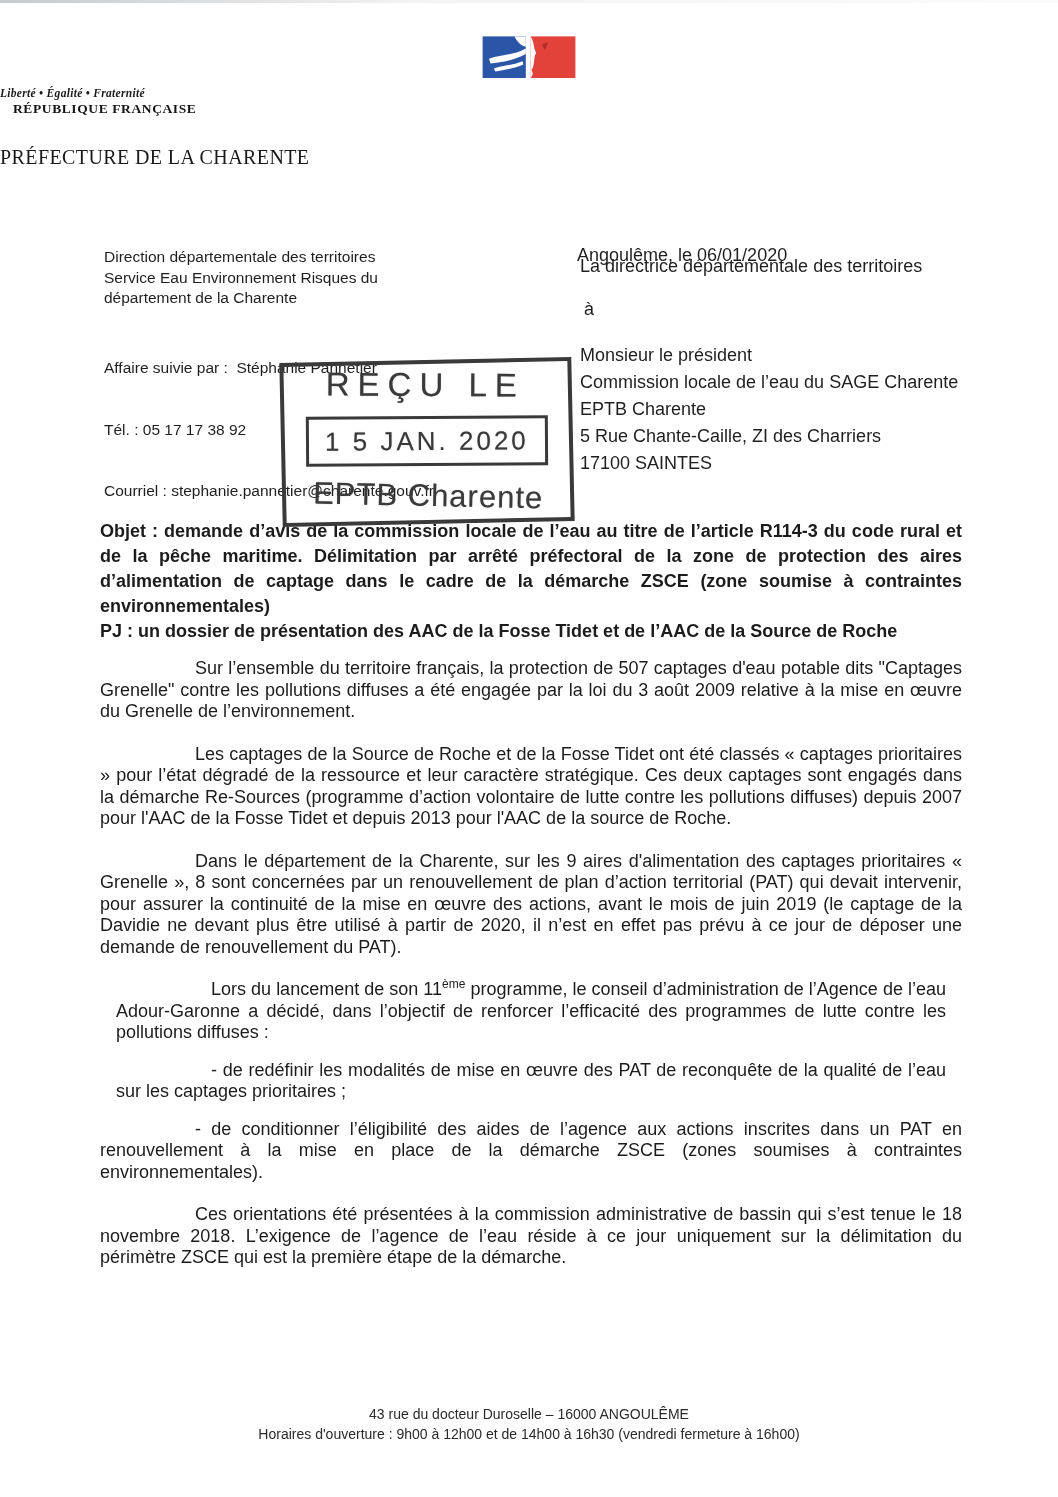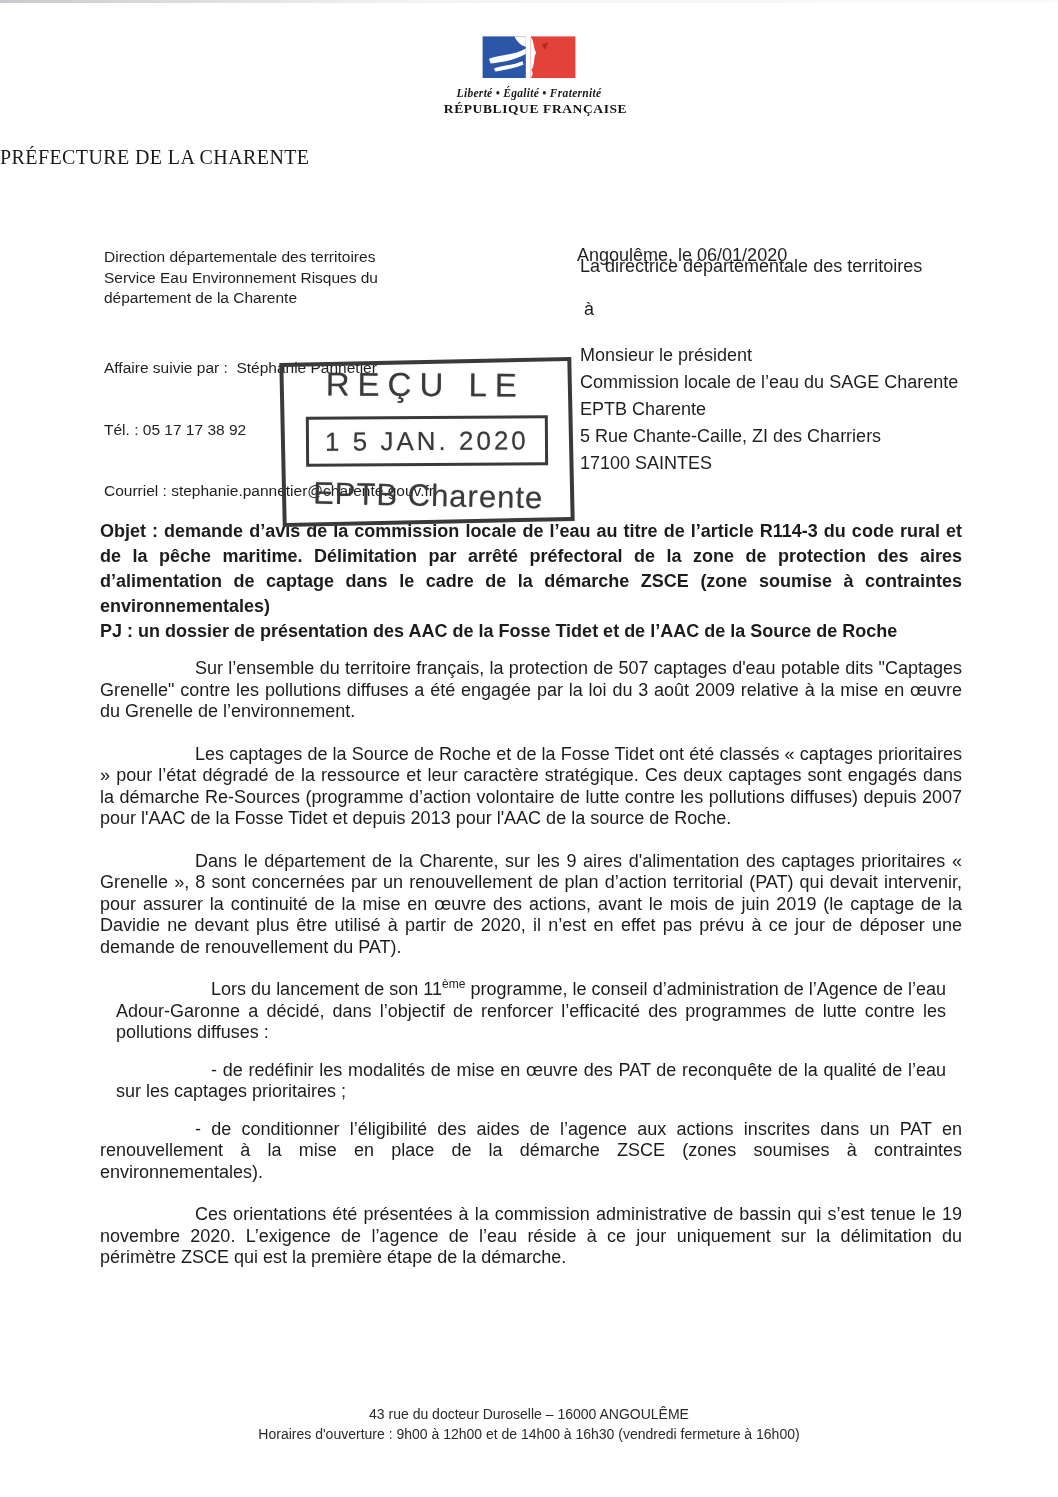--- a/index.html
+++ b/index.html
@@ -3,21 +3,21 @@
 <meta charset="utf-8">
 <style>
   html,body{margin:0;padding:0;background:#ffffff;}
   .page{
     position:relative;width:1058px;height:1497px;margin:0 auto;background:#ffffff;
     font-family:"Liberation Sans",sans-serif;color:#1f1f1f;overflow:hidden;
   }
   .scan-edge{position:absolute;top:0;left:0;right:0;height:3px;background:linear-gradient(90deg,#9aa0a6 0%,#e8eaec 40%,#f6f7f8 100%);opacity:.55;}
 
   
-  .logo-block{position:absolute;top:34px;left:0;right:0;text-align:center;}
+  .logo-block{position:absolute;top:34px;left:0;right:0;}
   .marianne{width:96px;height:48px;display:block;margin:0 auto 5px;}
   .motto{font-family:"Liberation Serif",serif;font-style:italic;font-weight:bold;font-size:11.5px;color:#1b1b1b;letter-spacing:.3px;}
   .republic{font-family:"Liberation Serif",serif;font-weight:bold;font-size:13.5px;letter-spacing:.6px;margin-top:2px;color:#141414;margin-left:13px;}
   .title{position:absolute;top:146px;left:0;right:0;
     font-family:"Liberation Serif",serif;font-size:20px;letter-spacing:.4px;color:#1a1a1a;}
 
   .dateline{position:absolute;left:577px;top:206px;font-size:18px;margin-top:39px;}
 
   .sender{position:absolute;left:104px;top:247px;font-size:15.5px;line-height:20.5px;}
   .contact{position:absolute;left:104px;top:317px;font-size:15.5px;line-height:20.5px;white-space:pre-wrap;}
@@ -111,20 +111,20 @@
     </div>
 
     <p class="para">Sur l’ensemble du territoire français, la protection de 507 captages d'eau potable dits "Captages Grenelle" contre les pollutions diffuses a été engagée par la loi du 3 août 2009 relative à la mise en œuvre du Grenelle de l’environnement.</p>
     <p class="para">Les captages de la Source de Roche et de la Fosse Tidet ont été classés « captages prioritaires » pour l’état dégradé de la ressource et leur caractère stratégique. Ces deux captages sont engagés dans la démarche Re-Sources (programme d’action volontaire de lutte contre les pollutions diffuses) depuis 2007 pour l'AAC de la Fosse Tidet et depuis 2013 pour l'AAC de la source de Roche.</p>
     <p class="para">Dans le département de la Charente, sur les 9 aires d'alimentation des captages prioritaires « Grenelle », 8 sont concernées par un renouvellement de plan d’action territorial (PAT) qui devait intervenir, pour assurer la continuité de la mise en œuvre des actions, avant le mois de juin 2019 (le captage de la Davidie ne devant plus être utilisé à partir de 2020, il n’est en effet pas prévu à ce jour de déposer une demande de renouvellement du PAT).</p>
 
     <p class="para tight"><span>Lors du lancement de son 11</span><sup>ème</sup><span> programme, le conseil d’administration de l’Agence de l’eau Adour-Garonne a décidé, dans l’objectif de renforcer l’efficacité des programmes de lutte contre les pollutions diffuses :</span></p>
     <p class="para tight">- de redéfinir les modalités de mise en œuvre des PAT de reconquête de la qualité de l’eau sur les captages prioritaires ;</p>
     <p class="para">- de conditionner l’éligibilité des aides de l’agence aux actions inscrites dans un PAT en renouvellement à la mise en place de la démarche ZSCE (zones soumises à contraintes environnementales).</p>
 
-    <p class="para">Ces orientations été présentées à la commission administrative de bassin qui s’est tenue le 19 novembre 2020. L’exigence de l’agence de l’eau réside à ce jour uniquement sur la délimitation du périmètre ZSCE qui est la première étape de la démarche.</p>
+    <p class="para">Ces orientations été présentées à la commission administrative de bassin qui s’est tenue le 18 novembre 2018. L’exigence de l’agence de l’eau réside à ce jour uniquement sur la délimitation du périmètre ZSCE qui est la première étape de la démarche.</p>
   </div>
 
   <div class="footer">
     <div>43 rue du docteur Duroselle – 16000 ANGOULÊME</div>
     <div>Horaires d'ouverture : 9h00 à 12h00 et de 14h00 à 16h30 (vendredi fermeture à 16h00)</div>
   </div>
 </div>
 
 </body></html>

